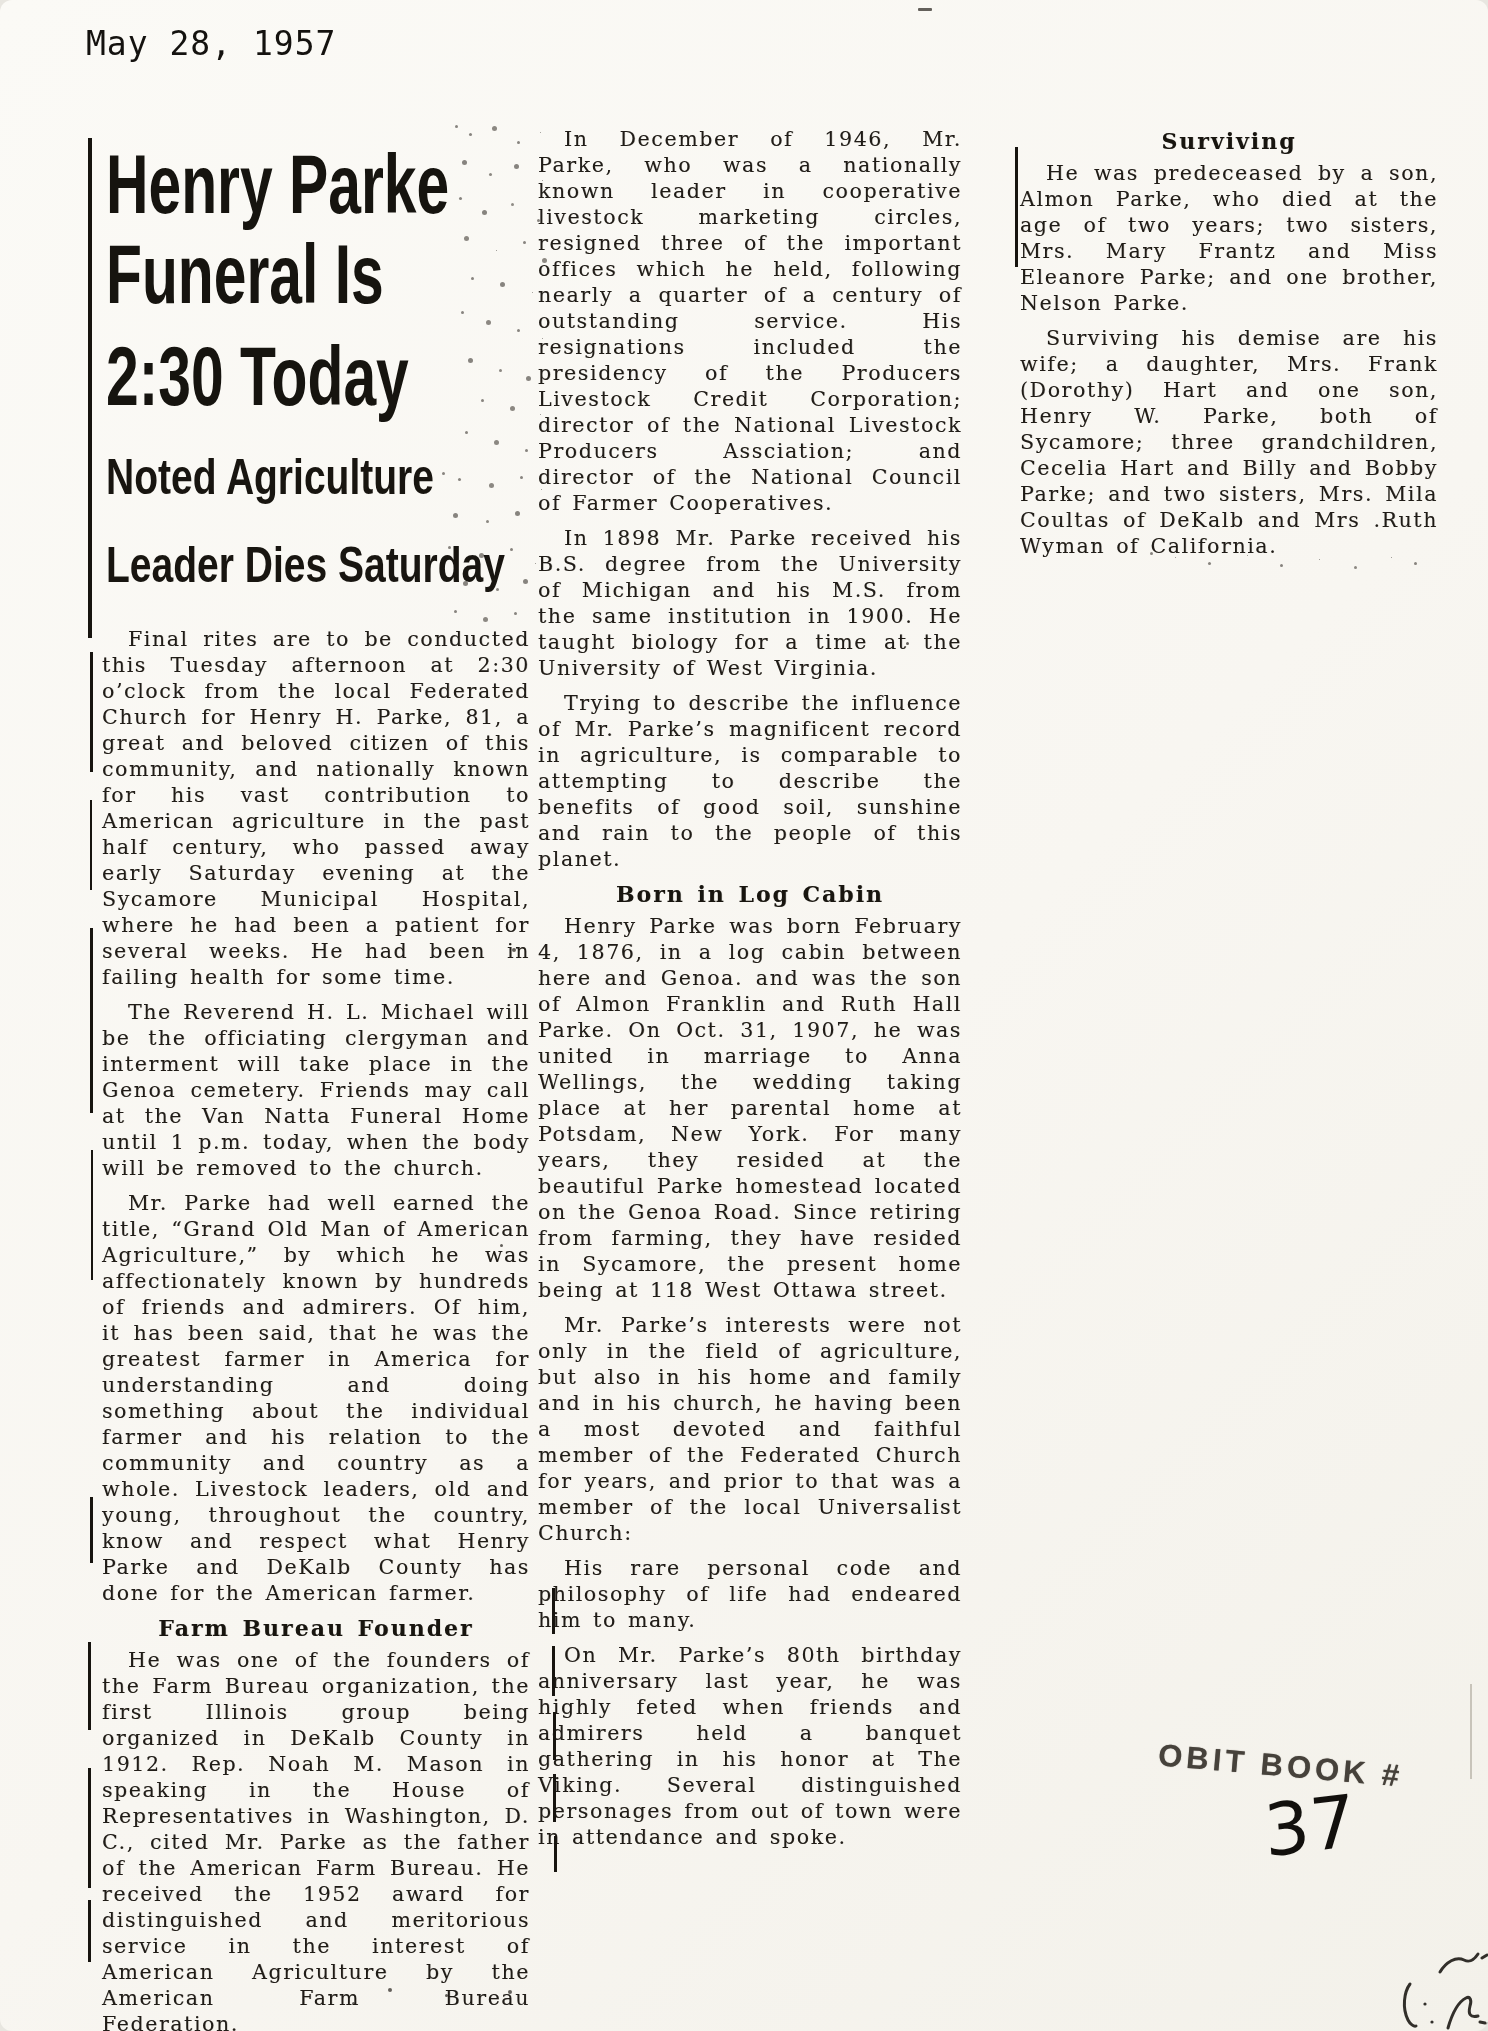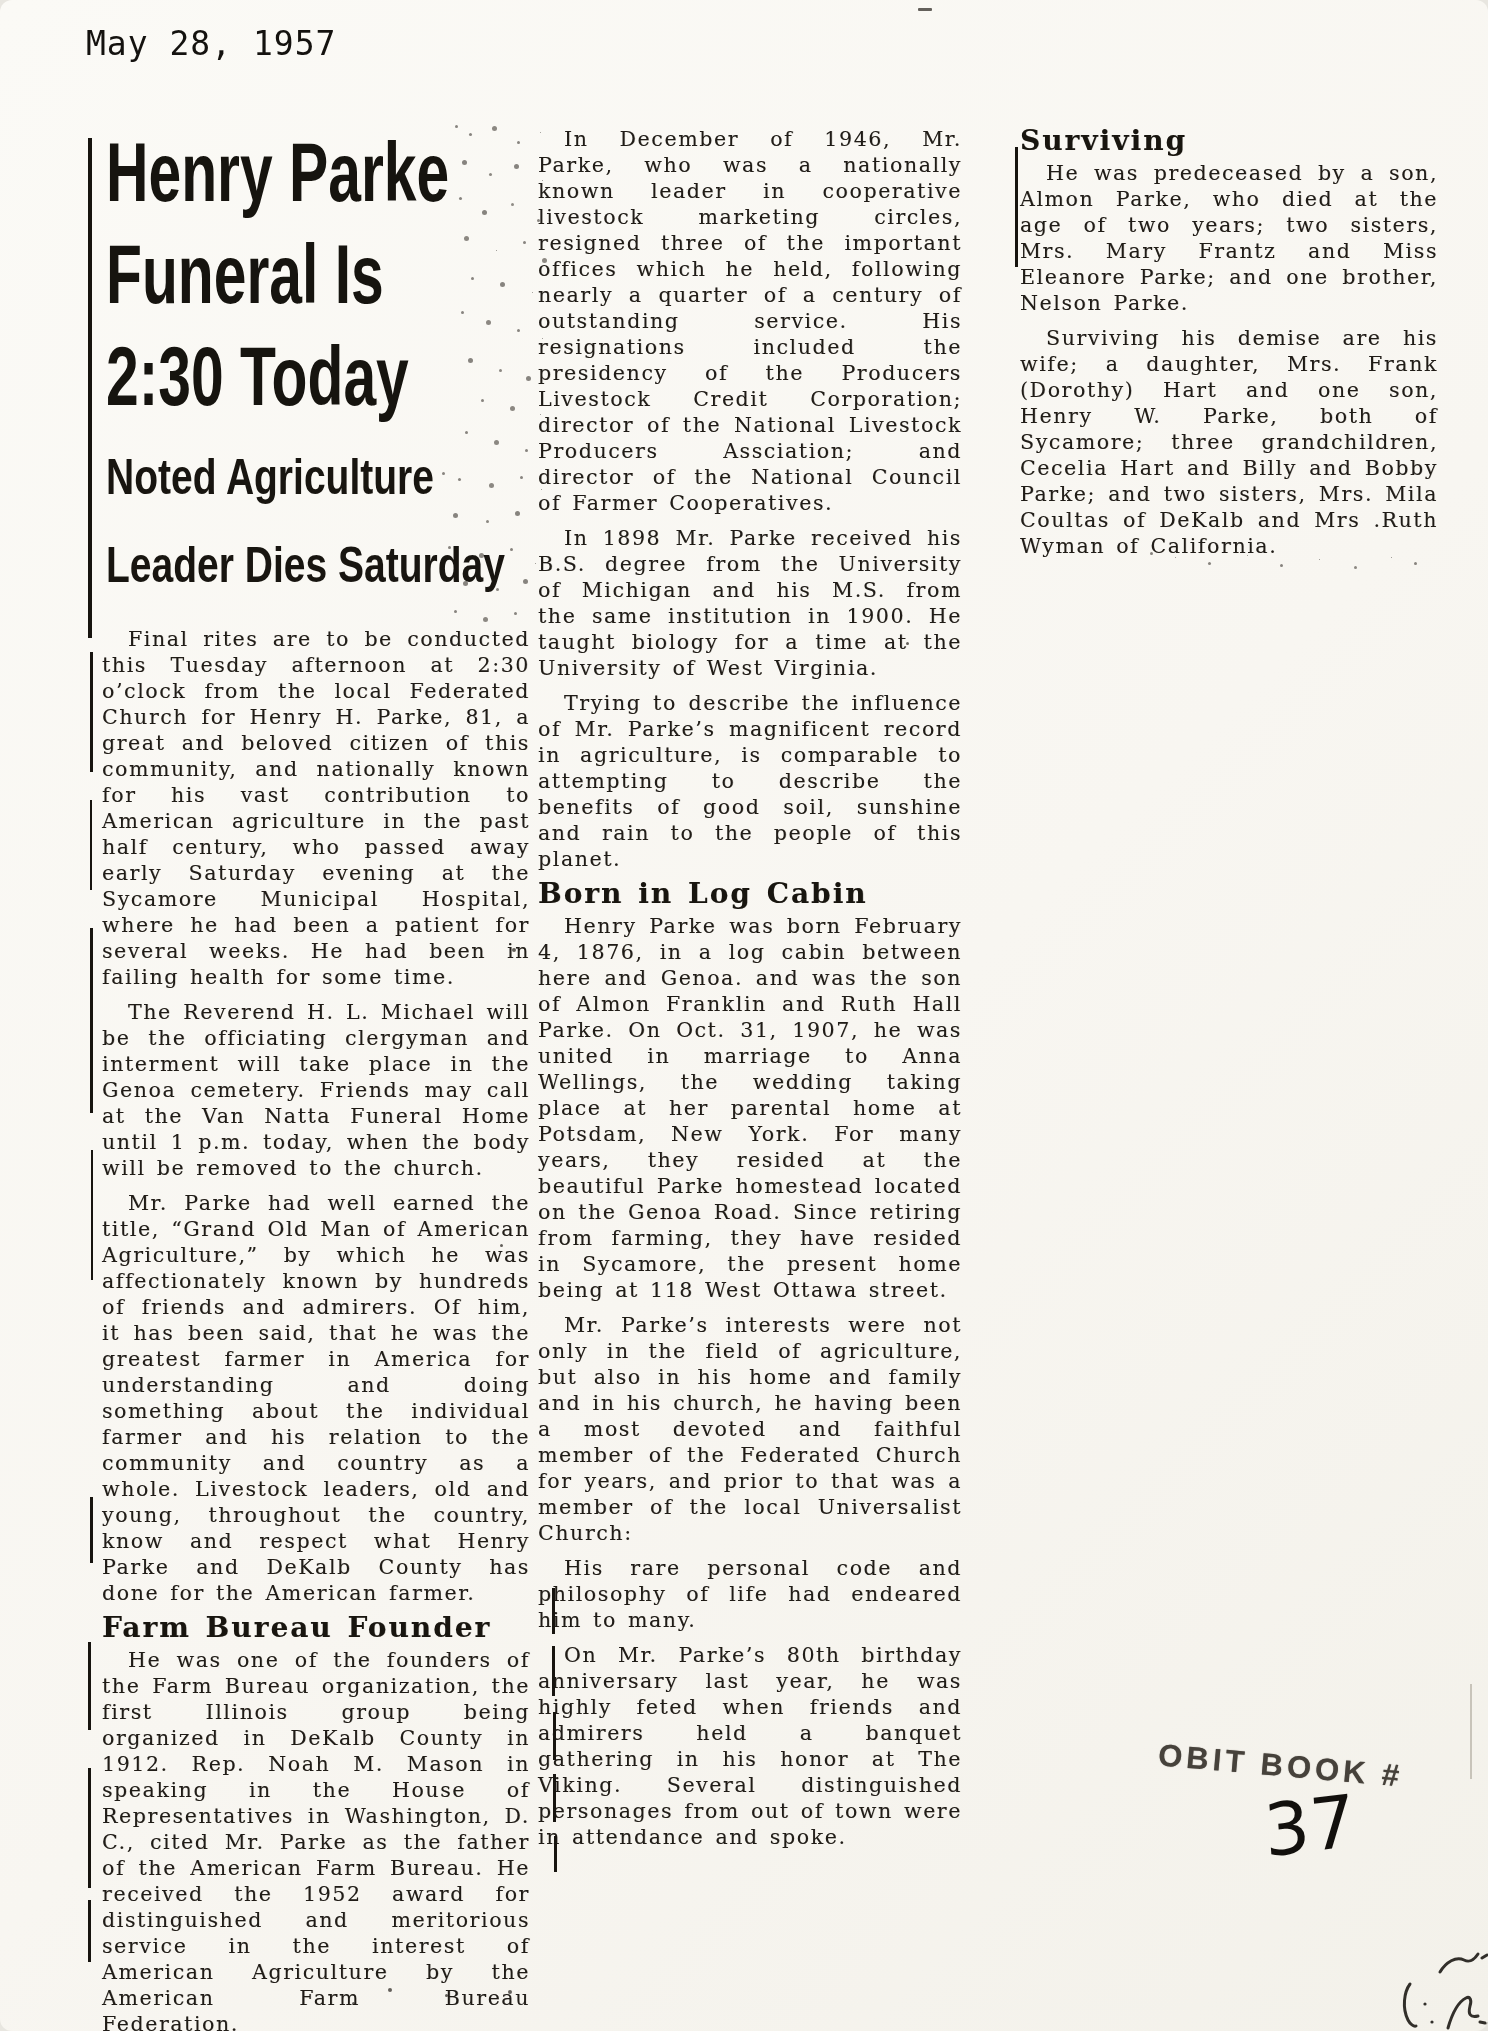--- a/index.html
+++ b/index.html
@@ -17,35 +17,35 @@
   .cond{
     display:inline-block;transform:scaleX(0.70);transform-origin:0 50%;
     font-family:"Liberation Sans",sans-serif;font-weight:bold;
     font-size:84px;line-height:1;color:#16140f;
   }
   .cond2{
     display:inline-block;transform:scaleX(0.78);transform-origin:0 50%;
     font-family:"Liberation Sans",sans-serif;font-weight:bold;
     font-size:50px;line-height:1;color:#181510;
   }
-  #hl1{top:130px}#hl2{top:232px}#hl3{top:334px}
+  #hl1{top:142px}#hl2{top:232px}#hl3{top:334px}
   #dk1{top:452px}#dk2{top:540px}
 
   .col{
     position:absolute;text-align:justify;
     font-size:20.5px;line-height:26px;letter-spacing:1.6px;word-spacing:3px;
     color:#201c17;text-shadow:0.4px 0.4px 0.3px rgba(32,28,23,0.32);
   }
   .col p{margin:0 0 9px 0;text-indent:26px;}
   .col1{left:102px;top:586px;width:428px;margin-top:40px;}
   .col2{left:538px;top:126px;width:424px;}
   .col3{left:1020px;top:126px;width:418px;}
   .crosshead{
-    margin:2px 0 6px 0;text-align:left;text-indent:0;
-    font-size:28px;font-weight:bold;letter-spacing:2px;color:#18150f;
+    margin:2px 0 6px 0;text-align:center;text-indent:0;
+    font-size:22px;font-weight:bold;letter-spacing:2px;color:#18150f;
   }
 
   .rule{position:absolute;background:#17140f;}
   .speck{position:absolute;border-radius:50%;background:#241f1a;opacity:.7;}
   .noise{position:absolute;width:3px;height:3px;border-radius:50%;background:#2b2620;opacity:.55;}
   #noiseA{left:455px;top:125px;box-shadow:
     14px 8px 0 0 #2b2620,38px 2px 0 1px #332d26,62px 16px 0 0 #2b2620,84px 6px 0 -1px #3a342c,
     8px 36px 0 1px #2b2620,34px 48px 0 0 #332d26,60px 40px 0 1px #2b2620,86px 54px 0 -1px #332d26,
     4px 72px 0 0 #2b2620,28px 86px 0 1px #2b2620,56px 78px 0 0 #3a342c,82px 94px 0 0 #2b2620,
     10px 112px 0 1px #332d26,40px 124px 0 -1px #2b2620,68px 116px 0 0 #2b2620,88px 134px 0 1px #332d26,

